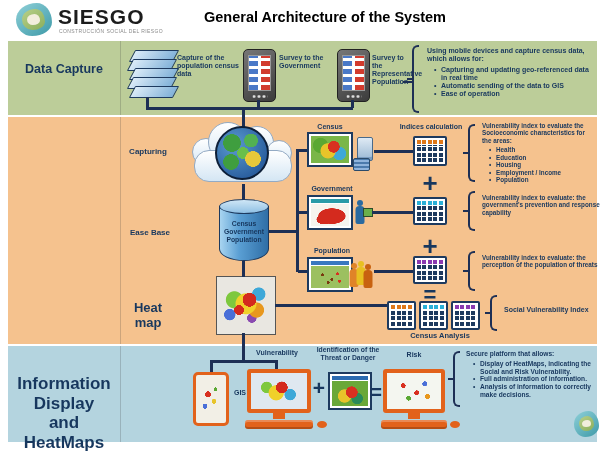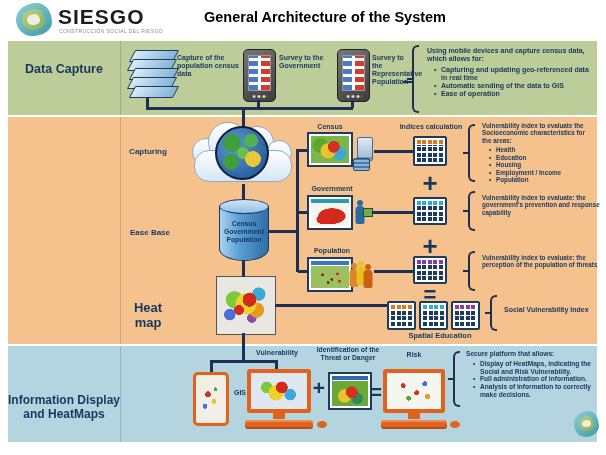--- a/index.html
+++ b/index.html
@@ -99,21 +99,21 @@
   </div>
 
   <div class="band" style="top:41px;height:74px;background:#bccd99;"></div>
   <div class="band" style="top:117px;height:227px;background:#f5c28e;"></div>
   <div class="band" style="top:346px;height:96px;background:#b4d4df;"></div>
   <div class="vdiv" style="top:41px;height:74px;"></div>
   <div class="vdiv" style="top:117px;height:227px;"></div>
   <div class="vdiv" style="top:346px;height:96px;"></div>
 
   <div class="lbl" style="left:8px;top:62px;width:112px;font-size:12.5px;">Data Capture</div>
-  <div class="lbl" style="left:8px;top:394px;width:112px;font-size:12px;">
+  <div class="lbl" style="left:8px;top:374px;width:112px;font-size:17px;">
     <span>Information Display</span><br>
     <span>and HeatMaps</span>
   </div>
 
   <div class="abs" style="left:126px;top:50px;width:56px;height:50px;">
     <i class="sheet" style="left:6px;top:0;"></i>
     <i class="sheet" style="left:4px;top:9px;"></i>
     <i class="sheet" style="left:6px;top:18px;"></i>
     <i class="sheet" style="left:4px;top:27px;"></i>
     <i class="sheet" style="left:6px;top:36px;"></i>
@@ -274,21 +274,21 @@
       <div class="cells"></div>
     </div>
   <div class="ticon" style="left:419px;top:301px;width:29px;height:29px;--hc:#2ab0d8;">
       <div class="hdr"></div>
       <div class="cells"></div>
     </div>
   <div class="ticon" style="left:451px;top:301px;width:29px;height:29px;--hc:#8a3ab0;">
       <div class="hdr"></div>
       <div class="cells"></div>
     </div>
-  <div class="lbl" style="left:398px;top:332px;width:84px;font-size:7.5px;">Spatial Education</div>
+  <div class="lbl" style="left:398px;top:332px;width:84px;font-size:7.5px;">Census Analysis</div>
   <div class="brace" style="left:490px;top:295px;height:36px;"></div>
   <div class="lbl" style="left:504px;top:306px;width:92px;font-size:7px;text-align:left;">Social Vulnerability Index</div>
 
   <i class="ln" style="left:210px;top:360px;width:68px;height:2.5px;"></i>
   <i class="ln" style="left:210px;top:360px;width:2.5px;height:13px;"></i>
   <i class="ln" style="left:275px;top:360px;width:2.5px;height:13px;"></i>
   <div class="lbl" style="left:248px;top:349px;width:58px;font-size:7px;">Vulnerability</div>
 
   <div class="abs" style="left:193px;top:372px;width:36px;height:54px;border:3px solid #e2621b;border-radius:5px;box-sizing:border-box;background:
       radial-gradient(circle 3px at 40% 40%,#d83020 95%,transparent),

